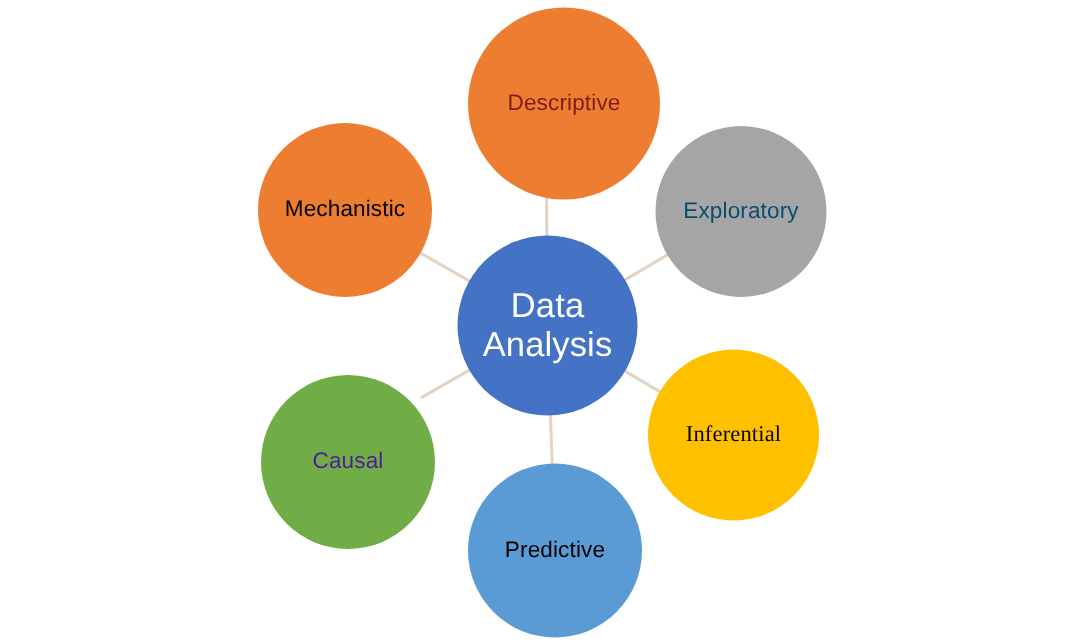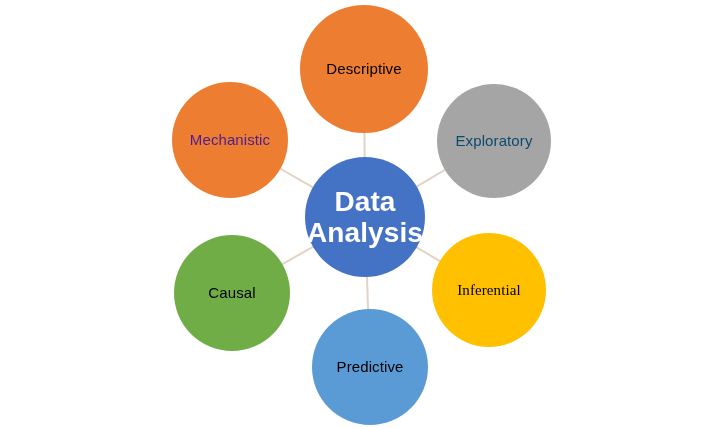--- a/index.html
+++ b/index.html
@@ -37,22 +37,22 @@
     line-height: 1.12;
     letter-spacing: 0.1px;
   }
   .node-label {
     display: block;
     padding: 0 6px;
     white-space: pre-line;
   }
   #hub {
     z-index: 5;
-    font-size: 28px;
-    font-weight: 700;
+    font-size: 23px;
+    font-weight: 400;
   }
   .satellite {
     z-index: 4;
     font-size: 15px;
     font-weight: 400;
   }
 </style>
 </head>
 <body>
 
@@ -65,37 +65,37 @@
       <line x1="366.932260153493" y1="274.96780460479096" x2="368.13436950697223" y2="311.0310852091674" stroke="#E3D3C3" stroke-width="2"></line>
       <line x1="314.64189775678136" y1="245.77605842469637" x2="280.6216159589697" y2="265.2162194520173" stroke="#E3D3C3" stroke-width="2"></line>
       <line x1="314.6189480726176" y1="188.26414075253007" x2="278.643774274714" y2="167.7449675492813" stroke="#E3D3C3" stroke-width="2"></line>
     </svg>
 
   <div class="node" id="hub" style="left: 305px; top: 157px; width: 120px; height: 120px; background: rgb(68, 114, 196); color: rgb(255, 255, 255);">
     <span class="node-label">Data
 Analysis</span>
   </div>
 
-  <div class="node satellite" style="left: 300px; top: 5px; width: 128px; height: 128px; background: rgb(237, 125, 49); color: #000000;">
+  <div class="node satellite" style="left: 312px; top: 5px; width: 128px; height: 128px; background: rgb(237, 125, 49); color: #7f1d1d;">
     <span class="node-label">Descriptive</span>
   </div>
 
   <div class="node satellite" style="left: 437px; top: 84px; width: 114px; height: 114px; background: rgb(165, 165, 165); color: #0c4a6e;">
     <span class="node-label">Exploratory</span>
   </div>
 
   <div class="node satellite" style="left: 432px; top: 233px; width: 114px; height: 114px; background: rgb(255, 192, 0); color: #000000; font-family: Liberation Serif, serif;">
     <span class="node-label">Inferential</span>
   </div>
 
   <div class="node satellite" style="left: 312px; top: 309px; width: 116px; height: 116px; background: rgb(91, 155, 213); color: #000000;">
     <span class="node-label">Predictive</span>
   </div>
 
-  <div class="node satellite" style="left: 174px; top: 235px; width: 116px; height: 116px; background: rgb(112, 173, 71); color: #000000;">
+  <div class="node satellite" style="left: 174px; top: 250px; width: 116px; height: 116px; background: rgb(112, 173, 71); color: #4c1d95;">
     <span class="node-label">Causal</span>
   </div>
 
-  <div class="node satellite" style="left: 172px; top: 82px; width: 116px; height: 116px; background: rgb(237, 125, 49); color: #4c1d95;">
+  <div class="node satellite" style="left: 172px; top: 82px; width: 116px; height: 116px; background: rgb(237, 125, 49); color: #000000;">
     <span class="node-label">Mechanistic</span>
   </div>
 
 </div>
 
 </body></html>

